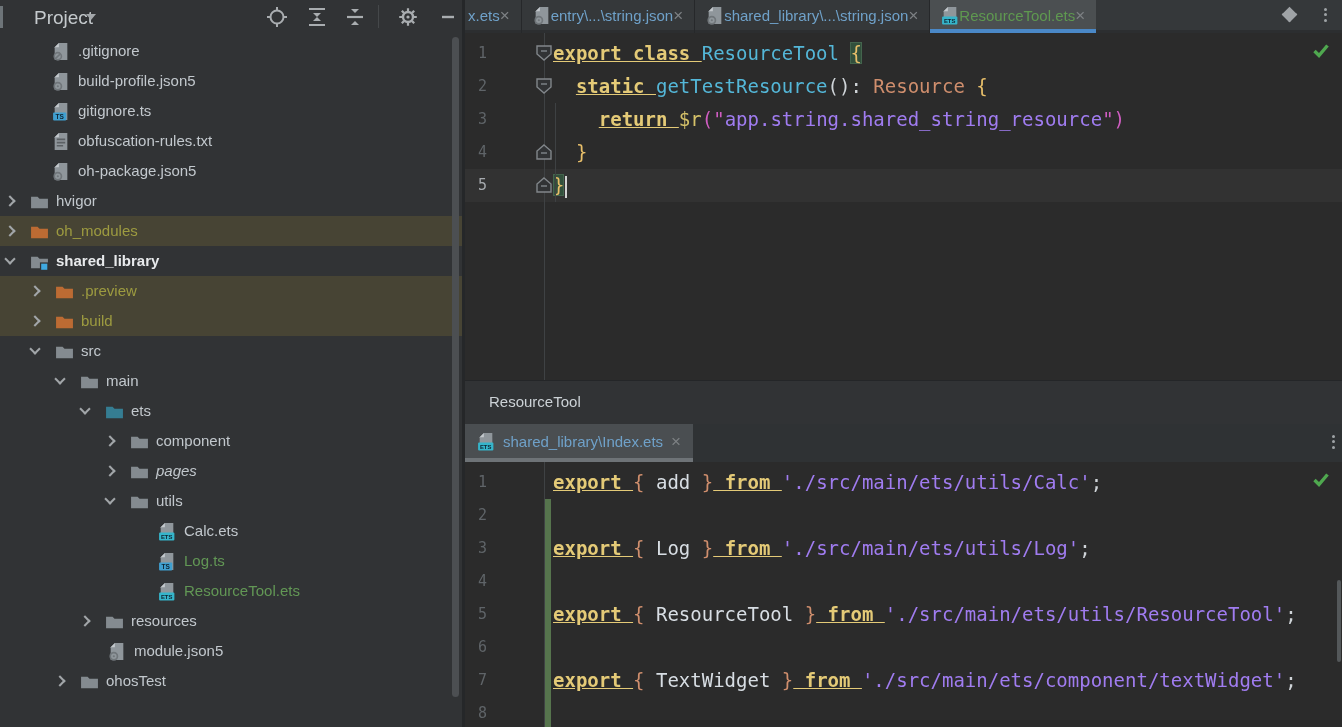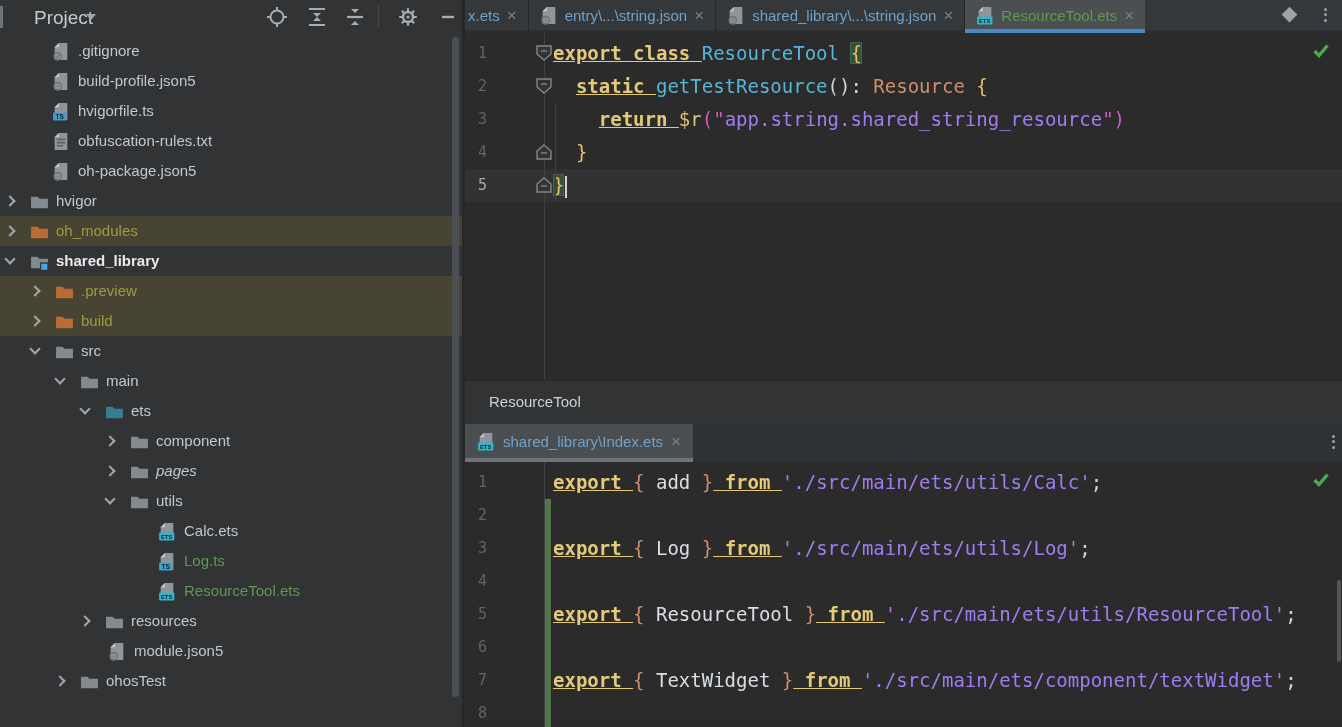--- a/index.html
+++ b/index.html
@@ -28,21 +28,21 @@
   .chev { position:absolute; top:11px; width:8px; height:8px; border:solid #a2a6a9; border-width:0 2px 2px 0; }
   .chev.right { transform:rotate(-45deg); }
   .chev.down  { transform:rotate(45deg); top:9px; }
   .tree-ico { position:absolute; top:5px; width:20px; height:20px; }
   #tree-scrollbar { position:absolute; left:452px; top:37px; width:7px; height:660px; background:#4c4f52; border-radius:4px; }
 
   
   #main-tab-bar { position:absolute; left:465px; top:0; width:877px; height:33px; background:#35383a; }
   #main-tab-bar .strip { position:absolute; left:0; bottom:0; width:100%; height:3px; background:#2c2e30; }
   .tabs { position:absolute; left:0; top:0; height:33px; display:flex; }
-  .tab { position:relative; height:33px; display:flex; align-items:center; gap:7px; padding:0 11px 3px 11px;
+  .tab { position:relative; height:33px; display:flex; align-items:center; padding:0 11px 3px 11px;
          font-size:15px; border-right:1px solid #26282a; cursor:pointer; white-space:nowrap; }
   .tab.active { background:#4b4f51; border-right:none; }
   .tab .underline { position:absolute; left:0; bottom:0; width:100%; height:4px; background:#4a88c7; }
   .tab-label.modified { color:#6fa1c9; }
   .tab-label.added { color:#5f9950; }
   .tab-close { color:#7d8184; font-size:17px; line-height:17px; cursor:pointer; }
   .ficon { width:18px; height:19px; display:inline-block; }
   .tab-aux { position:absolute; top:5px; width:22px; height:22px; color:#9fa3a6; cursor:pointer; }
   #tab-overflow-chevron { right:42px; }
   #tab-menu-kebab { right:6px; }
@@ -154,21 +154,21 @@
             </svg></span>
           <span class="tree-label" style="left: 78px;">build-profile.json5</span>
         </div>
         <div class="tree-row">
           <span class="tree-ico" style="left: 52px;"><svg width="18" height="19" viewBox="0 0 16 18">
               <polygon points="6,1 14,1 14,17 2,17 2,5" fill="#8f969b"></polygon>
               <polygon points="6,1 6,5 2,5" fill="#c3c8cc"></polygon>
               <rect x="0.5" y="10" width="12.5" height="7.5" rx="1" fill="#3f9fd0"></rect>
               <text x="6.7" y="16" font-size="6.2" font-weight="bold" fill="#0e2330" text-anchor="middle" font-family="Liberation Sans, sans-serif">TS</text>
             </svg></span>
-          <span class="tree-label" style="left: 78px;">hvigorfile.ts</span>
+          <span class="tree-label" style="left: 78px;">gitignore.ts</span>
         </div>
         <div class="tree-row">
           <span class="tree-ico" style="left: 52px;"><svg width="18" height="19" viewBox="0 0 16 18">
               <polygon points="6,1 14,1 14,17 2,17 2,5" fill="#8f969b"></polygon>
               <polygon points="6,1 6,5 2,5" fill="#c3c8cc"></polygon>
               <path d="M4 7h8M4 10h8M4 13h6" stroke="#5c6165" stroke-width="1.6"></path>
             </svg></span>
           <span class="tree-label" style="left: 78px;">obfuscation-rules.txt</span>
         </div>
         <div class="tree-row">

